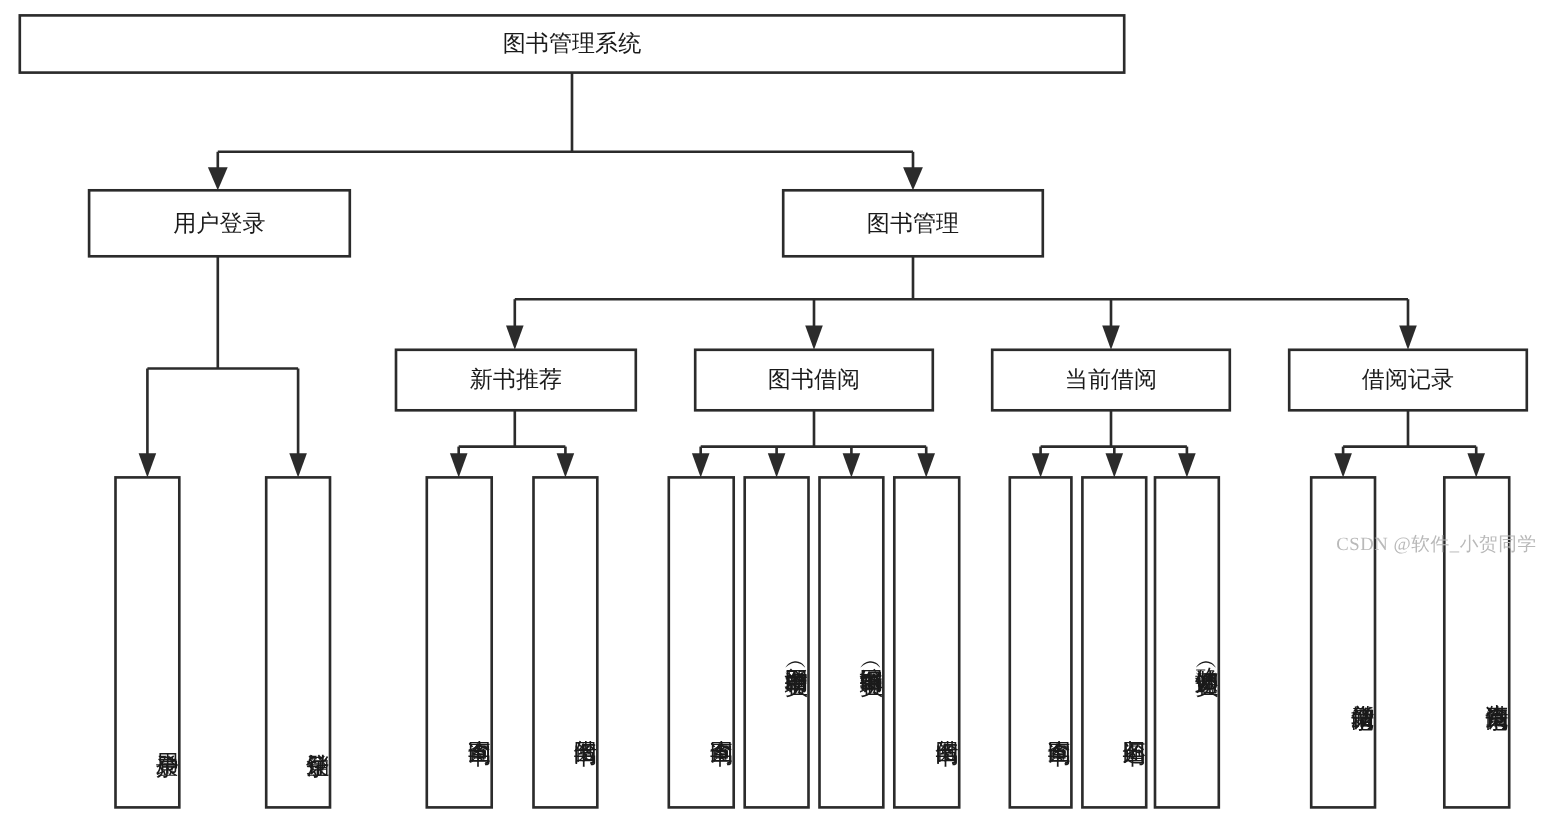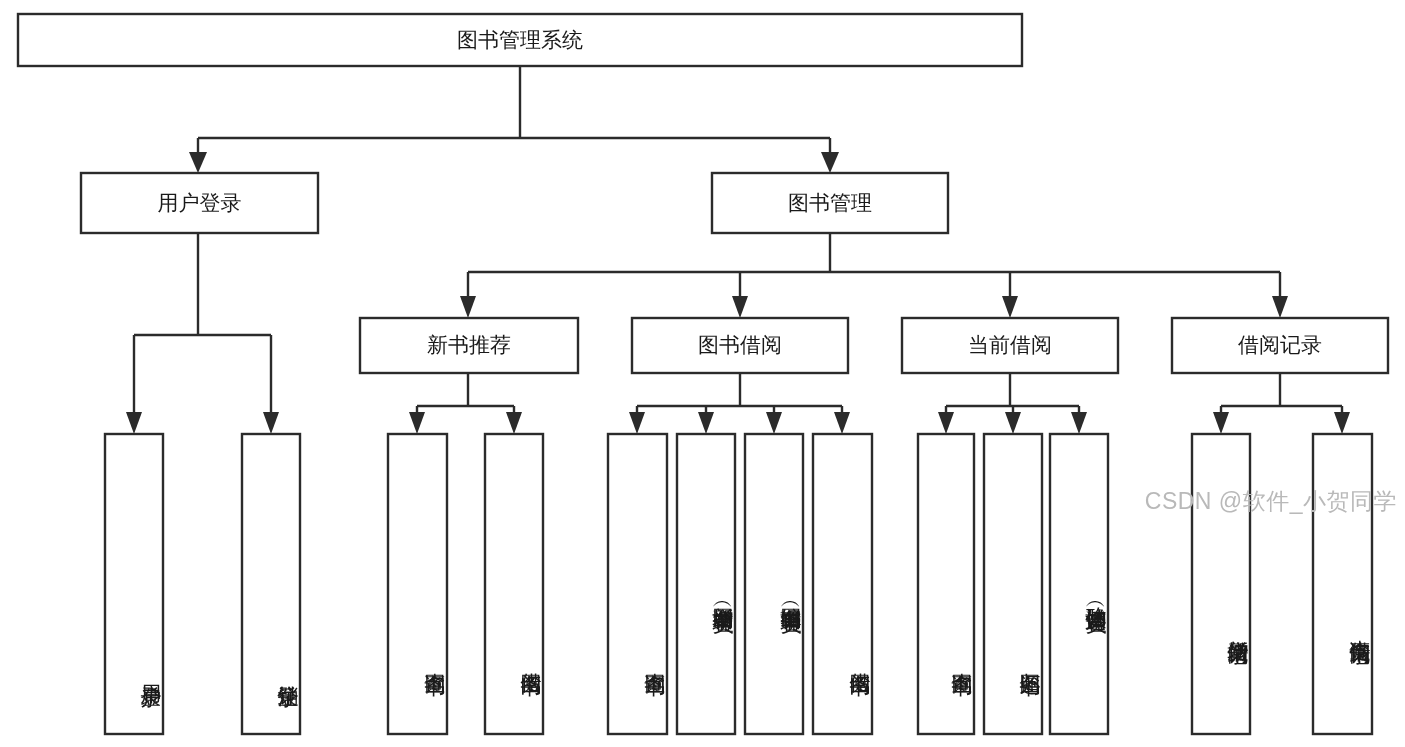--- a/index.html
+++ b/index.html
@@ -60,23 +60,23 @@
     white-space: nowrap;
     text-align: center;
     display: flex;
     align-items: flex-start;
     justify-content: center;
     pointer-events: none;
   }
   .watermark {
     position: absolute;
     right: 8px;
-    bottom: 12px;
-    font-family: Liberation Sans, sans-serif;
-    font-size: 23px;
+    bottom: 23px;
+    font-family: Liberation Serif, serif;
+    font-size: 17px;
     color: #b9b9b9;
     letter-spacing: 0.5px;
     white-space: nowrap;
   }
 </style>
 </head>
 <body>
 
 <div id="diagram-root">
 

